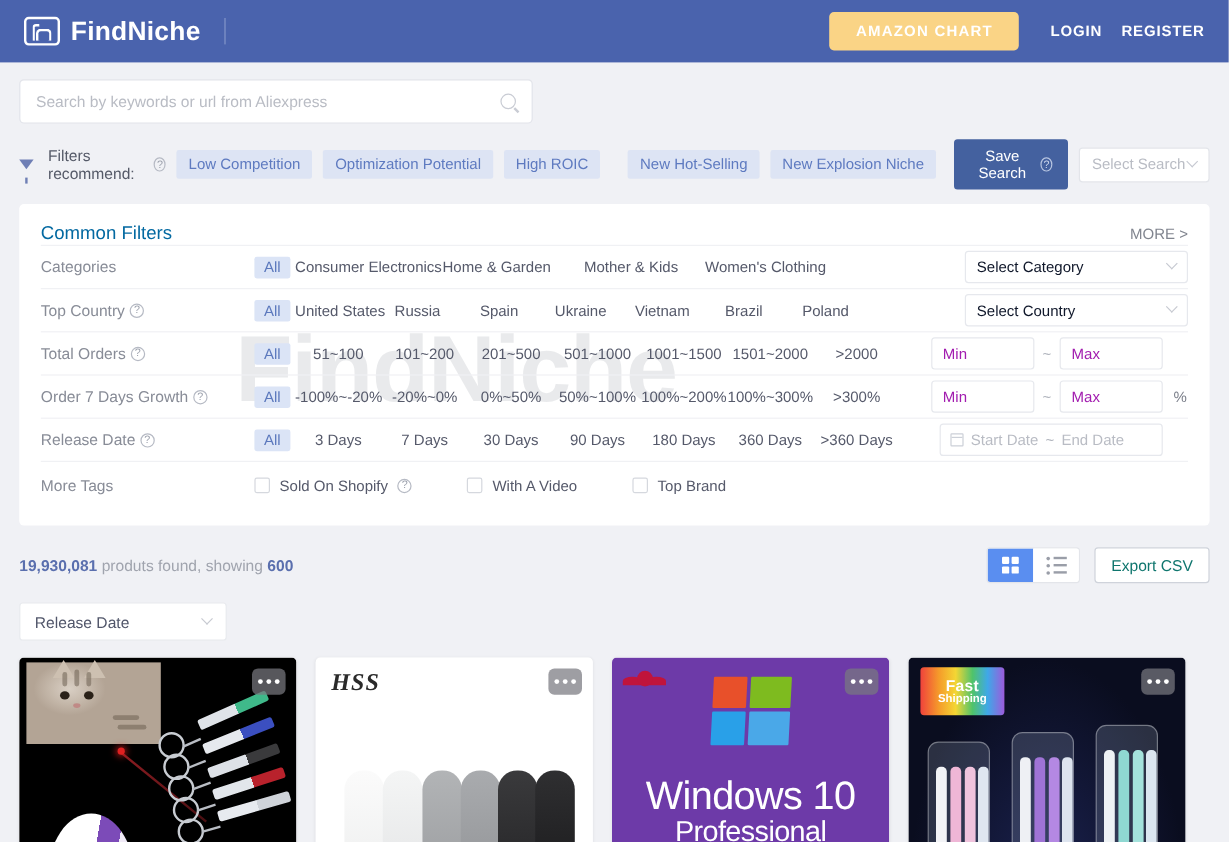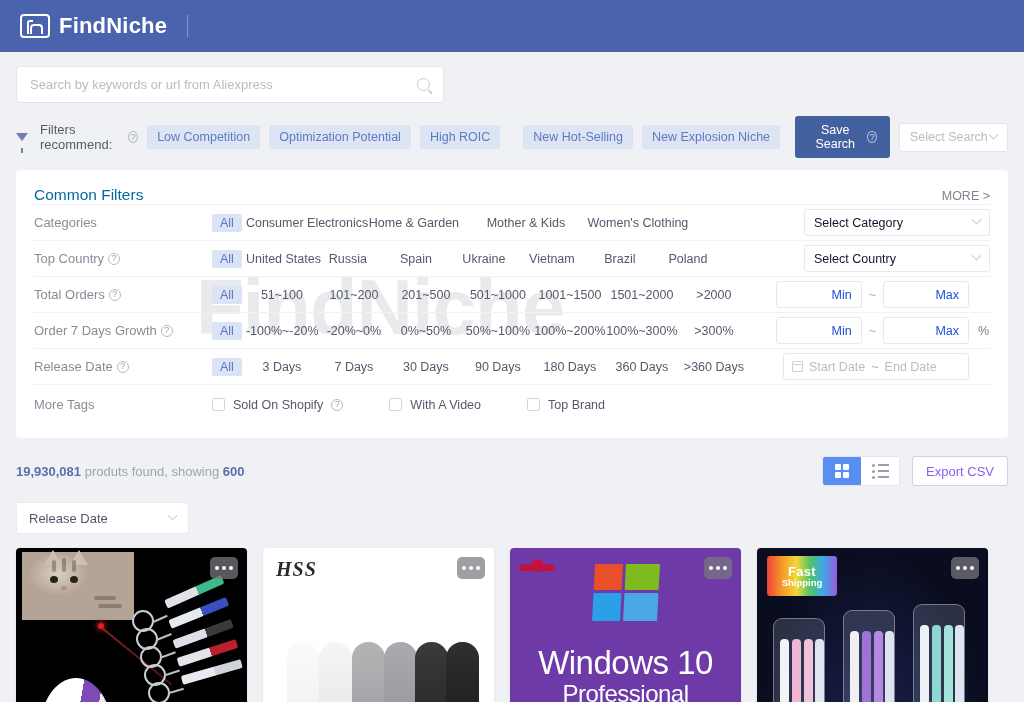--- a/index.html
+++ b/index.html
@@ -210,21 +210,21 @@
   .fright { margin-left: auto; display: flex; align-items: center; gap: 7px; }
   .sel-input {
     width: 186px; height: 27px; border: 1px solid #e6e8ed; border-radius: 3px;
     display: flex; align-items: center; justify-content: space-between;
     padding: 0 9px; font-size: 12.5px; color: #0f172a; cursor: pointer;
     background: #fff;
   }
   .minmax {
     width: 86px; height: 27px; border: 1px solid #e6e8ed; border-radius: 3px;
     display: flex; align-items: center; padding: 0 9px;
-    font-size: 12.5px; color: #1d4ed8; background: #fff; justify-content: flex-end;
+    font-size: 12.5px; color: #a21caf; background: #fff;
   }
   .tilde { color: #aeb2bb; font-size: 12.5px; }
   .pct { font-size: 12.5px; color: #7b7f8a; margin-left: 2px; }
   .daterange {
     width: 186px; height: 27px; border: 1px solid #e6e8ed; border-radius: 3px;
     display: flex; align-items: center; padding: 0 8px; gap: 6px;
     font-size: 12.5px; color: #b9bcc4; background: #fff;
   }
   .cal-icon {
     width: 11px; height: 11px; border: 1.2px solid #ccd0d8; border-radius: 1px;
@@ -270,21 +270,21 @@
     gap: 2px;
   }
   .grid-ico i { background: #fff; display: block; border-radius: 1px; }
   .grid-ico i:nth-child(2) { width: 6px; }
   .list-ico { display: flex; flex-direction: column; gap: 3px; }
   .list-ico span { display: flex; align-items: center; gap: 3px; }
   .list-ico b { width: 3px; height: 3px; background: #9a9ea8; border-radius: 50%; display: block; }
   .list-ico u { width: 11px; height: 2px; background: #9a9ea8; display: block; text-decoration: none; }
   .export-btn {
     height: 30px; padding: 0 13px; border: 1px solid #cfd3db; border-radius: 3px;
-    background: #fff; font-size: 13px; color: #8b5cf6; cursor: pointer;
+    background: #fff; font-size: 13px; color: #0f766e; cursor: pointer;
     font-family: "Liberation Sans", sans-serif;
   }
 
   
   .sort-row { margin: 16px 16px 0 16px; }
   .sort-sel {
     width: 173px; height: 32px; background: #fff; border: 1px solid #e8eaee;
     border-radius: 3px; display: flex; align-items: center;
     justify-content: space-between; padding: 0 12px;
     font-size: 13px; color: #51566a; cursor: pointer;
@@ -392,20 +392,27 @@
 </style>
 </head>
 <body>
 
 <div class="topbar">
   <div class="brand">
     <div class="logo-mark"></div>
     <div class="brand-name">FindNiche</div>
   </div>
   <div class="divider-v"></div>
+  <div class="topbar-right">
+    <button class="amazon-btn">AMAZON CHART</button>
+    <div class="auth-links">
+      <span class="auth-link">LOGIN</span>
+      <span class="auth-link">REGISTER</span>
+    </div>
+  </div>
 </div>
 
 <div class="search-row">
   <div class="search-box">
     <input type="text" placeholder="Search by keywords or url from Aliexpress" style="">
     <span class="mag"></span>
   </div>
 </div>
 
 <div class="rec-row">

